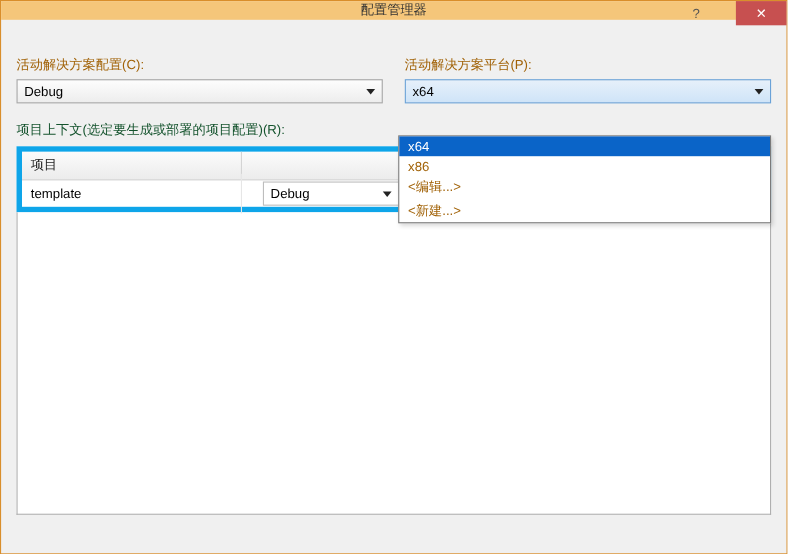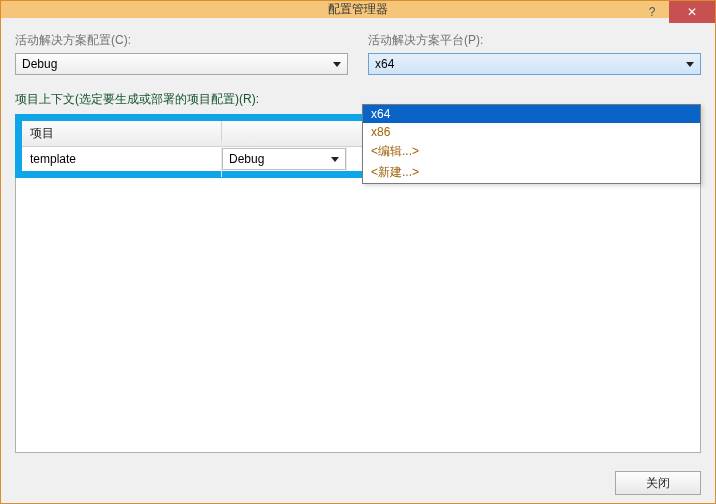--- a/index.html
+++ b/index.html
@@ -1,31 +1,31 @@
 <!DOCTYPE html>
 <html><head>
 <meta charset="utf-8">
 <style>
-* { box-sizing: border-box; margin: 0; padding: 0; font-family: "Microsoft YaHei", "Segoe UI", sans-serif; font-size: 12px; }
+* { box-sizing: border-box; margin: 0; padding: 0; font-family: "Microsoft YaHei", "Segoe UI", sans-serif; font-size: 12px; gap: 19px; }
 html, body { width: 716px; height: 504px; overflow: hidden; }
 .window { width: 716px; height: 504px; border: 1px solid #d98e2b; background: #f0f0f0; display: flex; flex-direction: column; }
 .titlebar { height: 28px; background: #f5c67a; display: flex; align-items: center; position: relative; }
 .titlebar-title { flex: 1; text-align: center; color: #333; font-size: 12px; }
 .titlebar-controls { position: absolute; right: 0; top: 0; height: 100%; display: flex; }
 .title-btn { width: 34px; height: 22px; display: flex; align-items: center; justify-content: center; color: #555; cursor: default; }
 .title-btn.close { width: 46px; background: #c75050; color: #fff; }
 .content { flex: 1; padding: 14px 14px 8px; position: relative; }
 .row-top { display: flex; gap: 20px; }
 .col { flex: 1; }
-.label { color: #737373; margin-bottom: 4px; display: block; }
+.label { color: #a16207; margin-bottom: 4px; display: block; }
 .select { width: 100%; height: 22px; border: 1px solid #a7a7a7; background: linear-gradient(#fdfdfd,#ededed); display: flex; align-items: center; padding: 0 6px; justify-content: space-between; cursor: default; }
 .select.active { background: linear-gradient(#e6f0fa,#cfe4f8); border-color: #6aa2d8; }
 .chevron { width: 0; height: 0; border-left: 4px solid transparent; border-right: 4px solid transparent; border-top: 5px solid #222; }
 .section-label { margin-top: 16px; margin-bottom: 6px; color: #14532d; }
-.table { border: 7px solid #0ea5e9; background: #fff; }
+.table { border: 5px solid #0ea5e9; background: #fff; }
 .thead { display: flex; background: linear-gradient(#fbfbfb,#ececec); border-bottom: 1px solid #cfcfcf; }
 .th { padding: 4px 8px; border-right: 1px solid #d4d4d4; color: #222; }
 .th.proj { width: 200px; }
 .th.cfg { width: 125px; }
 .tbody { }
 .trow { display: flex; align-items: center; height: 24px; }
 .td { padding: 18px 8px; border-right: 1px solid #e6e6e6; display: flex; align-items: center; height: 100%; }
 .td.proj { width: 200px; }
 .td.cfg { width: 125px; padding: 0; }
 .cell-select { width: 100%; height: 22px; border: 1px solid #bdbdbd; background: #fff; display: flex; align-items: center; padding: 0 6px; justify-content: space-between; cursor: default; }

